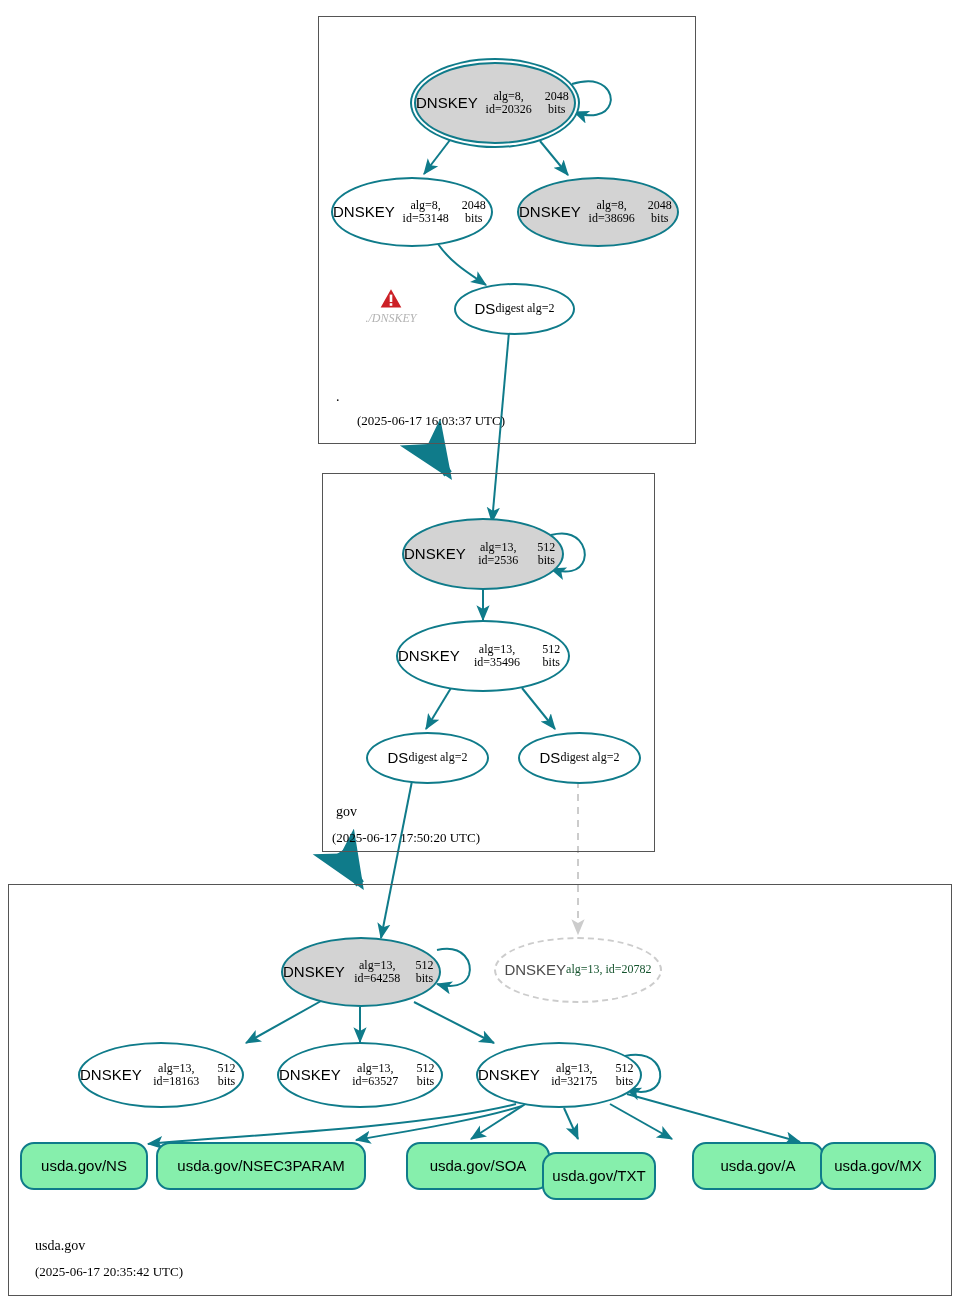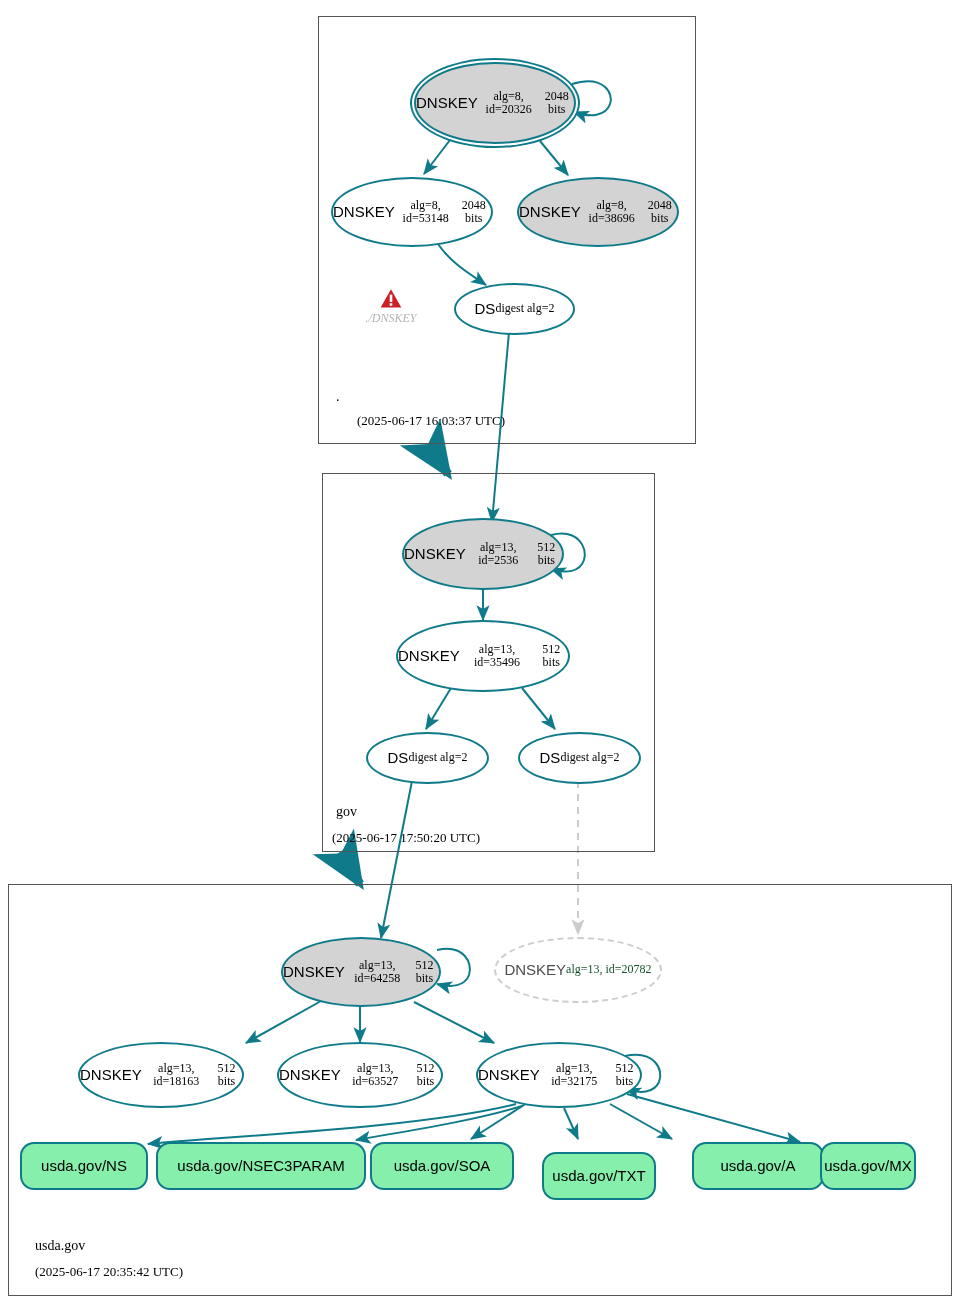--- a/index.html
+++ b/index.html
@@ -259,27 +259,27 @@
 </div>
 
 <div class="node rrset" style="left:20px; top:1142px; width:128px; height:48px;">
   <div class="t-title">usda.gov/NS</div>
 </div>
 
 <div class="node rrset" style="left:156px; top:1142px; width:210px; height:48px;">
   <div class="t-title">usda.gov/NSEC3PARAM</div>
 </div>
 
-<div class="node rrset" style="left:370px; top:1142px; width:144px; height:48px;">
+<div class="node rrset" style="left:406px; top:1142px; width:144px; height:48px;">
   <div class="t-title">usda.gov/SOA</div>
 </div>
 
 <div class="node rrset" style="left:542px; top:1152px; width:114px; height:48px;">
   <div class="t-title">usda.gov/TXT</div>
 </div>
 
 <div class="node rrset" style="left:692px; top:1142px; width:132px; height:48px;">
   <div class="t-title">usda.gov/A</div>
 </div>
 
-<div class="node rrset" style="left:820px; top:1142px; width:96px; height:48px;">
+<div class="node rrset" style="left:820px; top:1142px; width:116px; height:48px;">
   <div class="t-title">usda.gov/MX</div>
 </div>
 
 </body></html>

